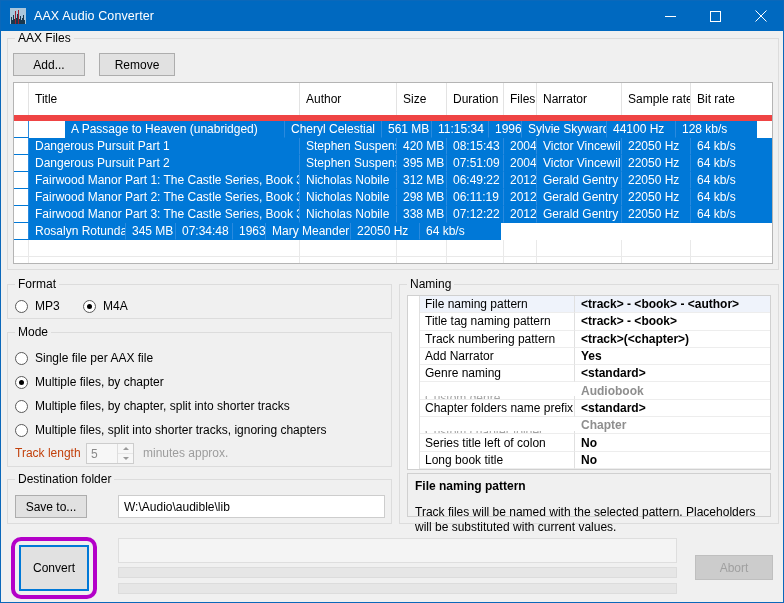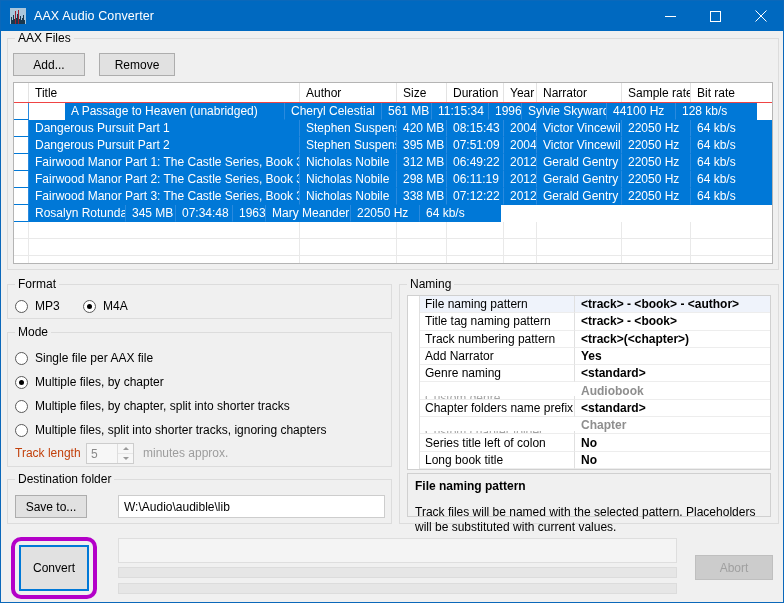--- a/index.html
+++ b/index.html
@@ -80,23 +80,23 @@
   
   .listview {
     position: absolute;
     background: #ffffff;
     border: 1px solid #b4b4b4;
     box-sizing: border-box;
     overflow: hidden;
   }
   .lv-header {
     display: flex;
-    height: 20px;
+    height: 38px;
     background: #ffffff;
-    border-bottom: 1px solid #ef4444;
+    border-bottom: 6px solid #ef4444;
     box-sizing: border-box;
   }
   .lv-header .hcell {
     font-size: 12px;
     color: #000;
     padding-left: 6px;
     display: flex; align-items: center;
     border-right: 1px solid #e3e3e3;
     box-sizing: border-box;
     overflow: hidden;
@@ -277,21 +277,21 @@
   <div class="btn" style="position:absolute; left:12px; top:52px; width:72px; height:23px;">Add...</div>
   <div class="btn" style="position:absolute; left:98px; top:52px; width:76px; height:23px;">Remove</div>
 
   <div class="listview" style="left:12px; top:81px; width:760px; height:182px;">
     <div class="lv-header">
       <div class="hcell gutter" style="width:15px;padding-left:0"></div>
       <div class="hcell" style="width:271px">Title</div>
       <div class="hcell" style="width:97px">Author</div>
       <div class="hcell" style="width:50px">Size</div>
       <div class="hcell" style="width:57px">Duration</div>
-      <div class="hcell" style="width:33px">Year</div>
+      <div class="hcell" style="width:33px">Files</div>
       <div class="hcell" style="width:85px">Narrator</div>
       <div class="hcell" style="width:69px">Sample rate</div>
       <div class="hcell" style="width:81px;border-right:none">Bit rate</div>
     </div>
     <div class="lv-body" id="lv-body">
         <div class="lv-row selected">
           <div class="cell gutter" style="width:15px;padding-left:0"></div>
           <div class="cell" style="width:220px;margin-left:36px;">A Passage to Heaven (unabridged)</div>
           <div class="cell" style="width:97px;">Cheryl Celestial</div>
           <div class="cell" style="width:50px;">561 MB</div>

